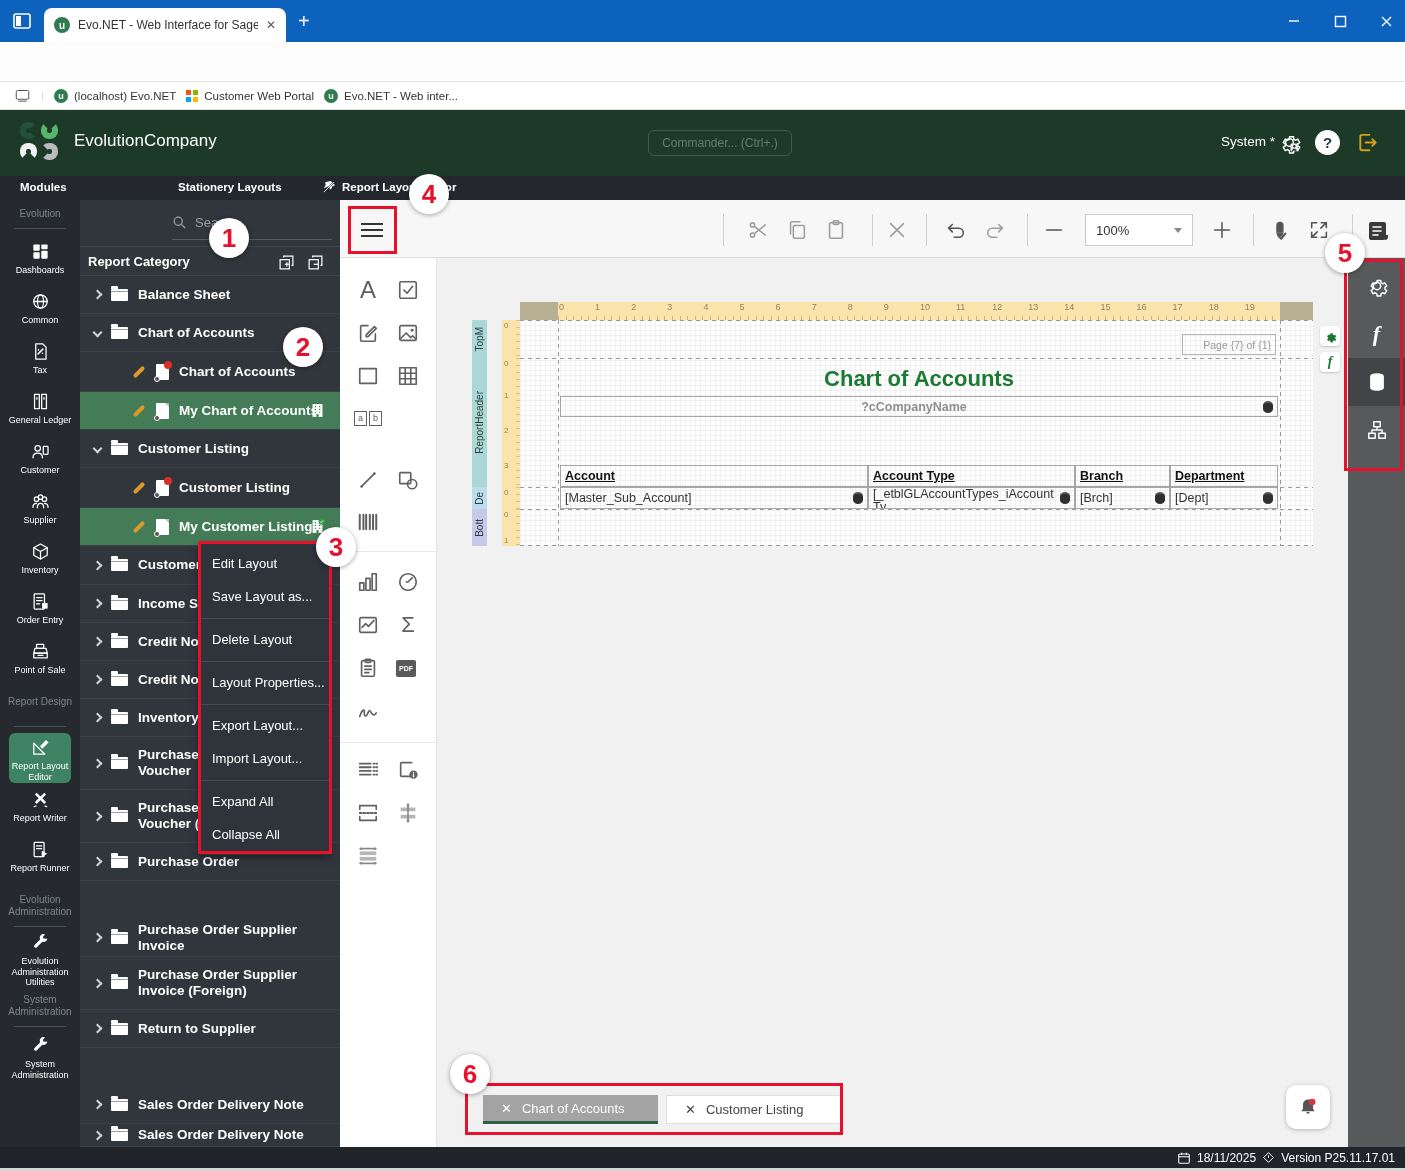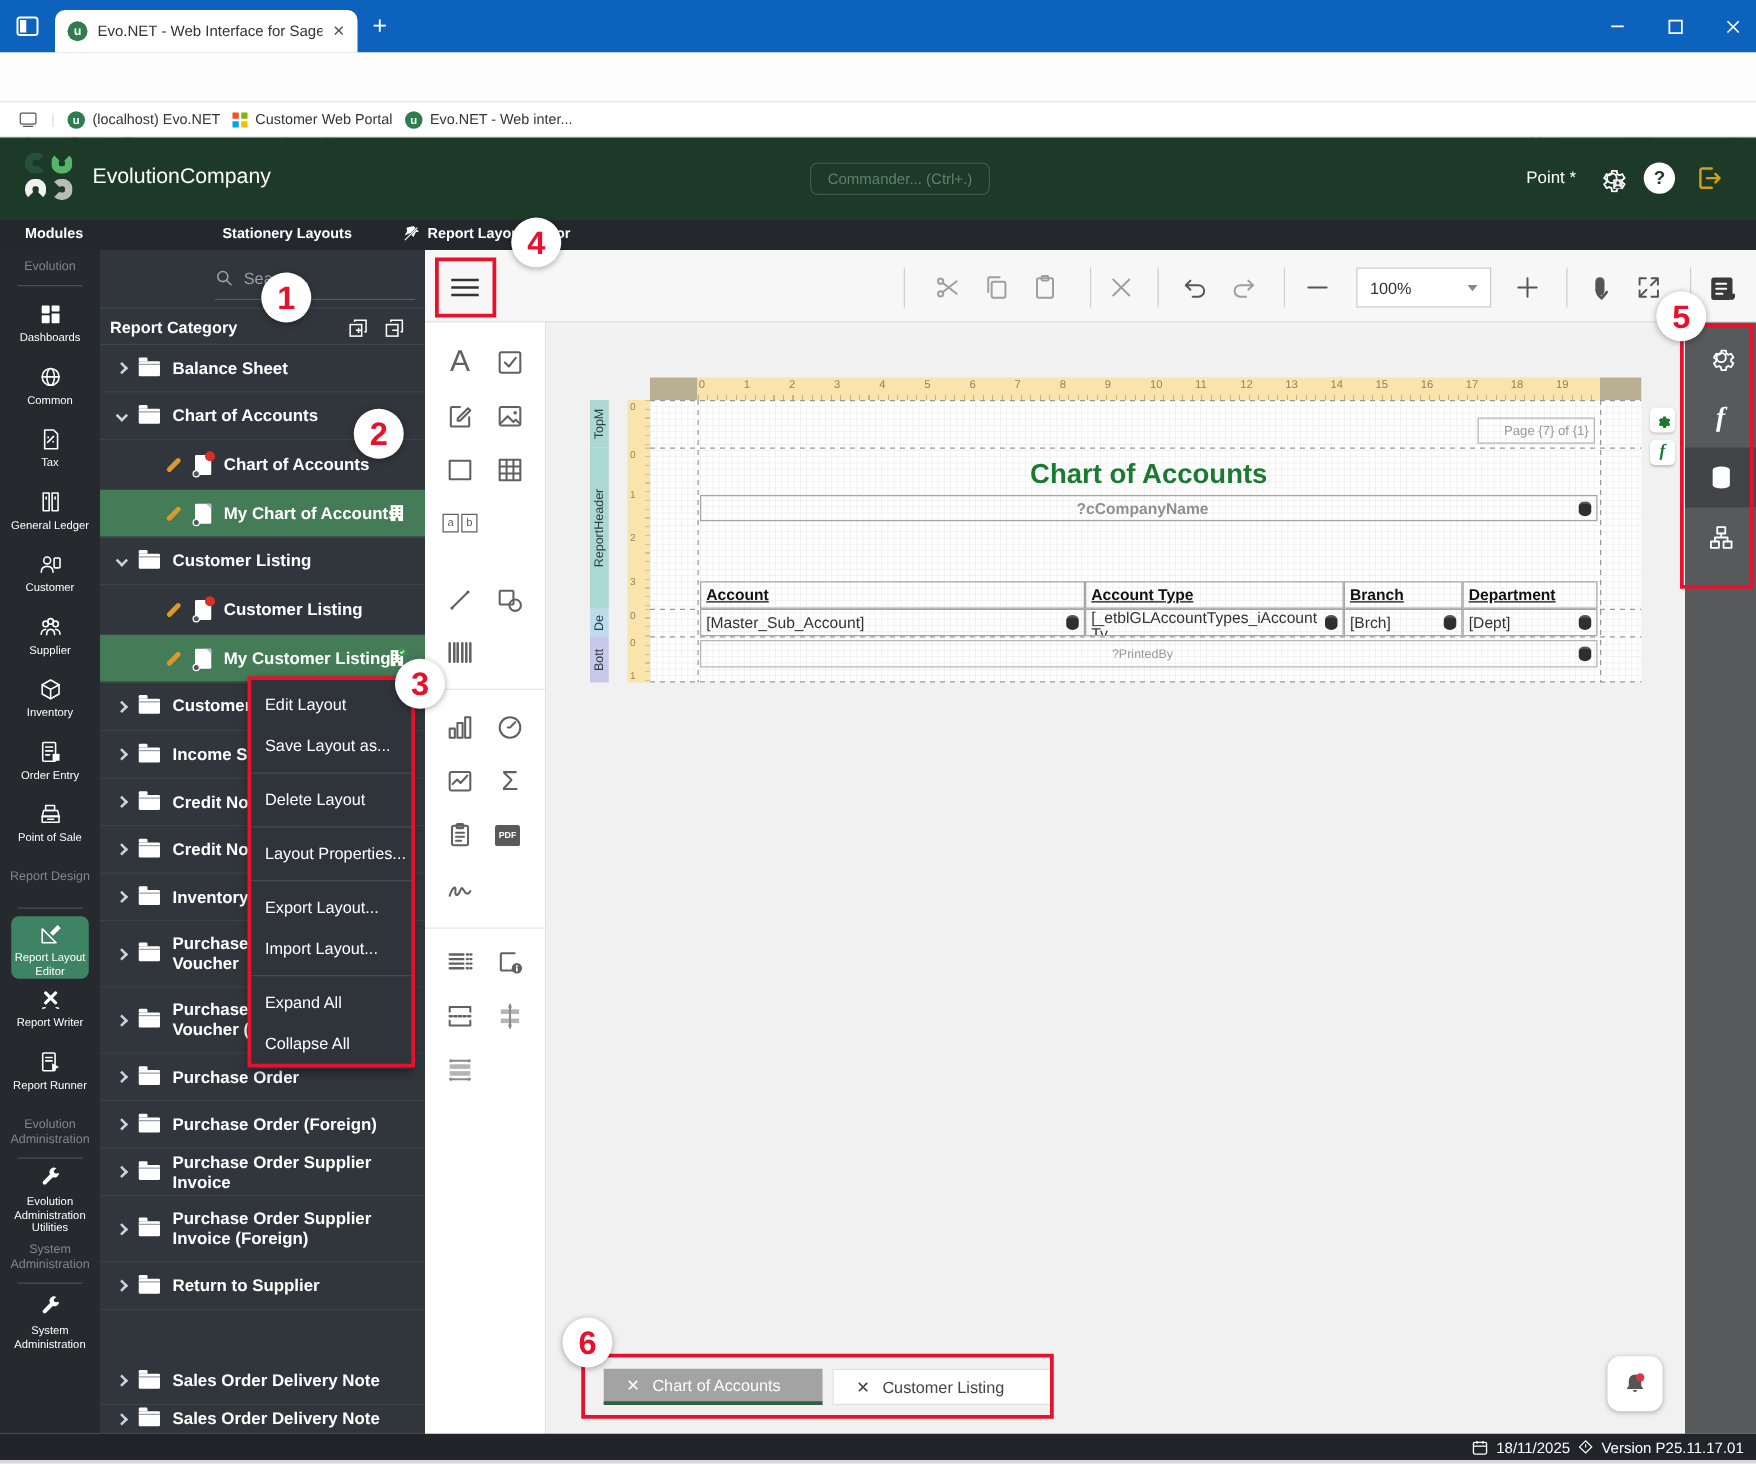--- a/index.html
+++ b/index.html
@@ -229,21 +229,21 @@
 
   <div class="a" id="apphdr"></div>
   <div class="a" id="logo">
     <i style="border-color:#245238;border-right-color:transparent"></i>
     <i style="border-color:#57b46a;border-top-color:transparent"></i>
     <i style="border-color:#f2f2f2;border-bottom-color:transparent"></i>
     <i style="border-color:#b9bdb9;border-left-color:transparent"></i>
   </div>
   <div class="a" style="left:74px;top:131px;color:#fff;font-size:17px;font-weight:500">EvolutionCompany</div>
   <div class="a" id="cmdr">Commander...  (Ctrl+.)</div>
-  <div class="a" style="left:1221px;top:134px;color:#fff;font-size:13.5px">Point *</div>
+  <div class="a" style="left:1221px;top:134px;color:#fff;font-size:13.5px">System *</div>
   <div class="a" style="left:1278px;top:131px">
       <svg width="23" height="23" viewBox="0 0 24 24">
         <path d="M12 8a4 4 0 100 8 4 4 0 000-8zm8.6 5.5l2-1.5-2-3.4-2.4 1a7 7 0 00-1.7-1l-.4-2.6h-4l-.4 2.6a7 7 0 00-1.7 1l-2.4-1-2 3.4 2 1.5a7 7 0 000 2l-2 1.5 2 3.4 2.4-1a7 7 0 001.7 1l.4 2.6h4l.4-2.6a7 7 0 001.7-1l2.4 1 2-3.4-2-1.5a7 7 0 000-2z" fill="none" stroke="#fff" stroke-width="1.5"></path>
         <rect x="13" y="13" width="8" height="8" rx="1" fill="#e8eaed"></rect>
         <circle cx="17" cy="16" r="1.3" fill="#333"></circle>
         <path d="M14.5 20.5c.3-1.4 1.3-2 2.5-2s2.2.6 2.5 2" fill="#333"></path>
       </svg>
     </div>
   <div class="a" style="left:1315px;top:130px;width:25px;height:25px;border-radius:50%;background:#fff;color:#1d3a29;font-weight:bold;font-size:15px;display:flex;align-items:center;justify-content:center">?</div>
   <div class="a" style="left:1356px;top:131px">
@@ -509,25 +509,20 @@
     <div class="trow" style="top:590px;height:53px">
         <span class="chev"></span>
         <span class="folder"></span>
         <span class="tlabel">Purchase O
 Voucher (Fo</span>
       </div>
     <div class="trow" style="top:643px;height:38px">
         <span class="chev"></span>
         <span class="folder"></span>
         <span class="tlabel">Purchase Order</span>
-      </div>
-    <div class="trow" style="top:681px;height:38px">
-        <span class="chev"></span>
-        <span class="folder"></span>
-        <span class="tlabel">Purchase Order (Foreign)</span>
       </div>
     <div class="trow" style="top:719px;height:38px">
         <span class="chev"></span>
         <span class="folder"></span>
         <span class="tlabel">Purchase Order Supplier Invoice</span>
       </div>
     <div class="trow" style="top:757px;height:53px">
         <span class="chev"></span>
         <span class="folder"></span>
         <span class="tlabel" style="width:170px">Purchase Order Supplier Invoice (Foreign)</span>
@@ -854,24 +849,20 @@
       <span class="db" style="margin-top:4px"></span>
     </div>
   <div class="cell" style="left:1075px;top:487px;width:95px;height:22px">
       <span>[Brch]</span>
       <span class="db"></span>
     </div>
   <div class="cell" style="left:1170px;top:487px;width:108px;height:22px">
       <span>[Dept]</span>
       <span class="db"></span>
     </div>
-  <div class="cell" style="left:560px;top:512px;width:718px;height:22px;font-size:10px;color:#999;border-color:#b5b5b5">
-      <span style="margin-left:auto">?PrintedBy</span>
-      <span class="db"></span>
-    </div>
 
   <div class="a chip" style="left:1320px;top:326px">
       <svg width="13" height="13" viewBox="0 0 24 24">
         <path d="M12 8a4 4 0 100 8 4 4 0 000-8zm8.6 5.5l2-1.5-2-3.4-2.4 1a7 7 0 00-1.7-1l-.4-2.6h-4l-.4 2.6a7 7 0 00-1.7 1l-2.4-1-2 3.4 2 1.5a7 7 0 000 2l-2 1.5 2 3.4 2.4-1a7 7 0 001.7 1l.4 2.6h4l.4-2.6a7 7 0 001.7-1l2.4 1 2-3.4-2-1.5a7 7 0 000-2z" fill="#1b7a32" stroke="none"></path>
       </svg>
     </div>
   <div class="a chip" style="left:1320px;top:352px;font-family:'Liberation Serif',serif;font-style:italic;font-weight:bold;font-size:14px">f</div>
 
   <div class="a" id="rpanel">
     <div class="rtile" style="top:4px">

